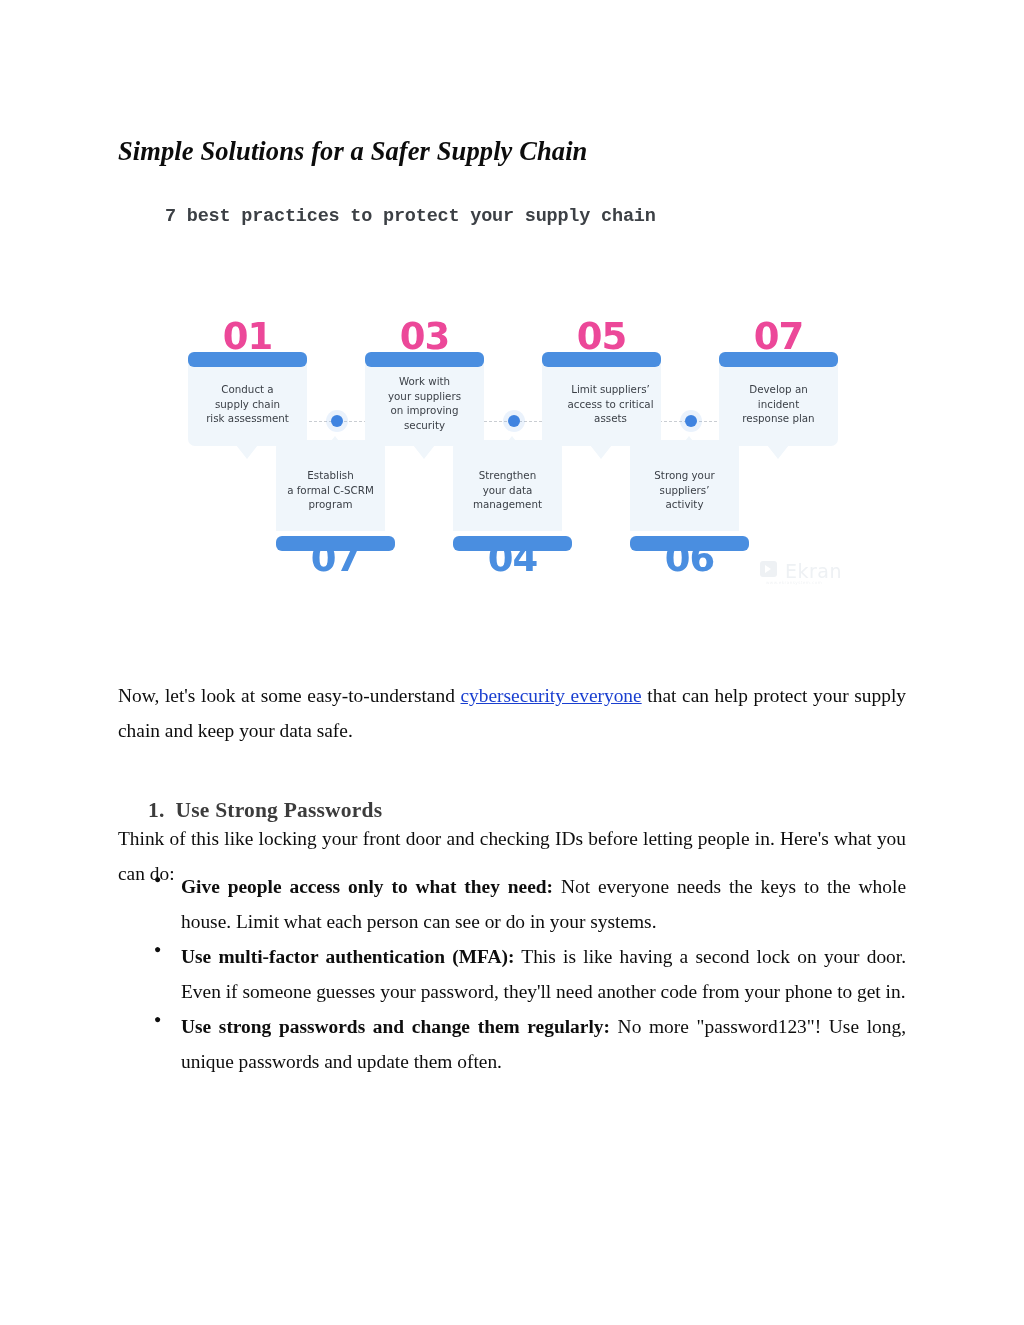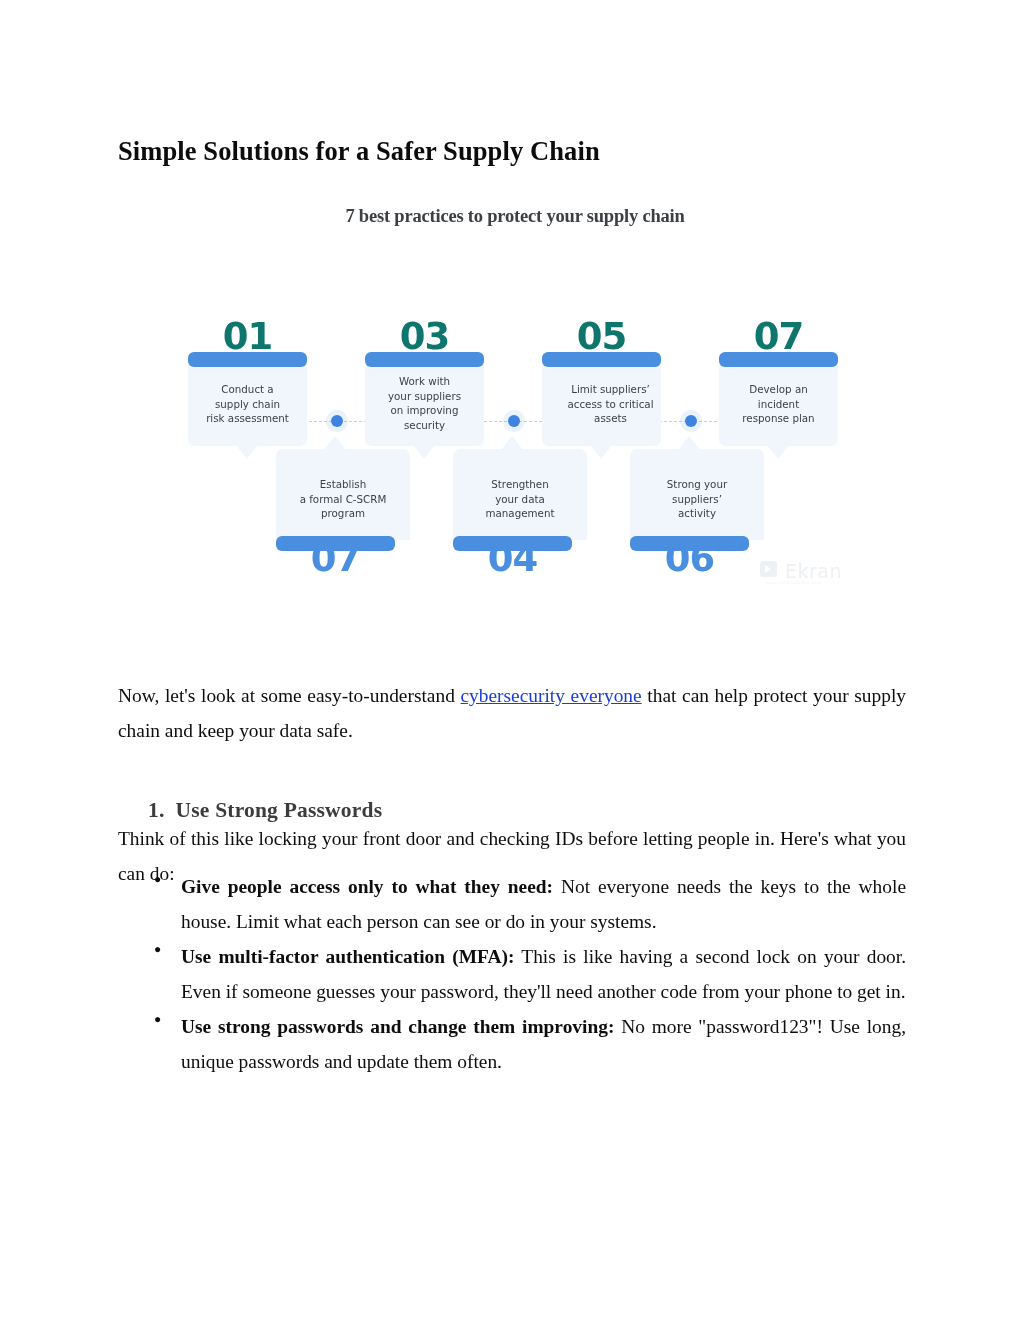--- a/index.html
+++ b/index.html
@@ -28,38 +28,38 @@
     position: absolute;
     left: 118px;
     top: 118px;
     width: 800px;
     font-family: "Liberation Serif", "DejaVu Serif", serif;
     font-size: 26.5px;
     font-weight: bold;
     color: #0c0c0c;
     letter-spacing: 0.1px;
     line-height: 1.2;
+    font-style: italic;
   }
 
   
   .infographic {
     position: absolute;
     left: 165px;
     top: 190px;
     width: 700px;
     height: 405px;
     background: #ffffff;
   }
   .info-title {
     position: absolute;
     left: 0;
     top: 16px;
     width: 700px;
-    text-align: center;
-    font-family: Liberation Serif, serif;
+    font-family: Liberation Mono, monospace;
     font-size: 18.5px;
     font-weight: bold;
     color: #3c4045;
     letter-spacing: -0.2px;
   }
 
   
   .card {
     position: absolute;
     width: 119px;
@@ -89,21 +89,21 @@
     position: absolute;
     width: 119px;
     height: 15px;
     background: #4a8ee0;
     border-radius: 6px;
   }
 
   
   .card-top .card-num {
     top: 58px;
-    color: #0f766e;
+    color: #ec4899;
     z-index: 1;
   }
   .card-top .card-bar {
     top: 92px;
     z-index: 2;
   }
   .card-top .card-body {
     position: absolute;
     top: 96px;
     width: 119px;
@@ -129,22 +129,22 @@
     top: 0px;
     left: 48px;
     width: 0; height: 0;
     border-left: 11px solid transparent;
     border-right: 11px solid transparent;
     border-bottom: 14px solid #f0f6fb;
     z-index: 1;
   }
   .card-bottom .card-body {
     position: absolute;
-    top: 13px;
-    width: 134px;
+    top: 4px;
+    width: 109px;
     height: 91px;
     padding: 28px 6px 0 6px;
     border-radius: 7px 7px 0 0;
     z-index: 1;
   }
   .card-bottom .card-bar {
     top: 100px;
     z-index: 2;
   }
   .card-bottom .card-num {
@@ -377,16 +377,16 @@
 
   <p class="prose p-intro"><span>Now, let's look at some easy-to-understand </span><a class="inline-link" href="#">cybersecurity everyone</a><span> that can help protect your supply chain and keep your data safe.</span></p>
 
   <h2 class="section-heading"><span class="num">1.</span><span>Use Strong Passwords</span></h2>
 
   <p class="prose p-lead">Think of this like locking your front door and checking IDs before letting people in. Here's what you can do:</p>
 
   <ul class="bullets">
     <li><b>Give people access only to what they need:</b><span> Not everyone needs the keys to the whole house. Limit what each person can see or do in your systems.</span></li>
     <li><b>Use multi-factor authentication (MFA):</b><span> This is like having a second lock on your door. Even if someone guesses your password, they'll need another code from your phone to get in.</span></li>
-    <li><b>Use strong passwords and change them improving:</b><span> No more "password123"! Use long, unique passwords and update them often.</span></li>
+    <li><b>Use strong passwords and change them regularly:</b><span> No more "password123"! Use long, unique passwords and update them often.</span></li>
   </ul>
 
 </div>
 
 </body></html>

